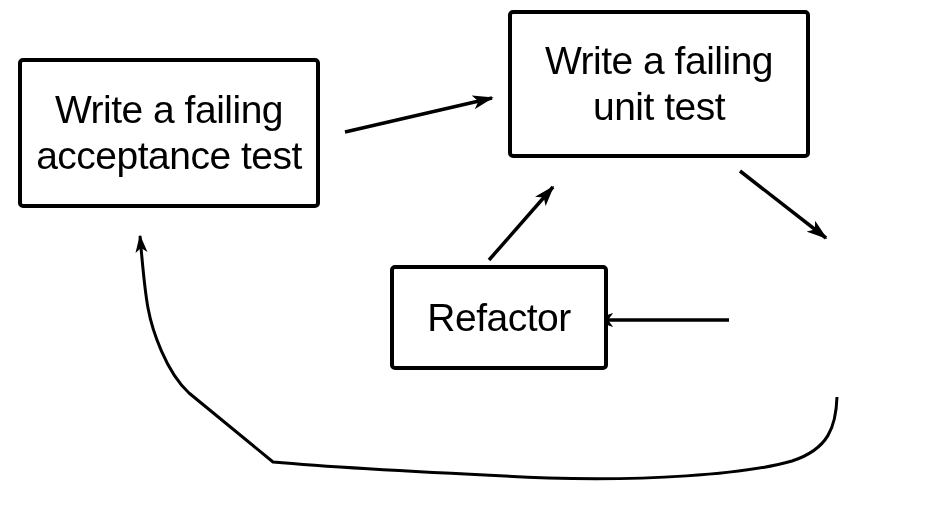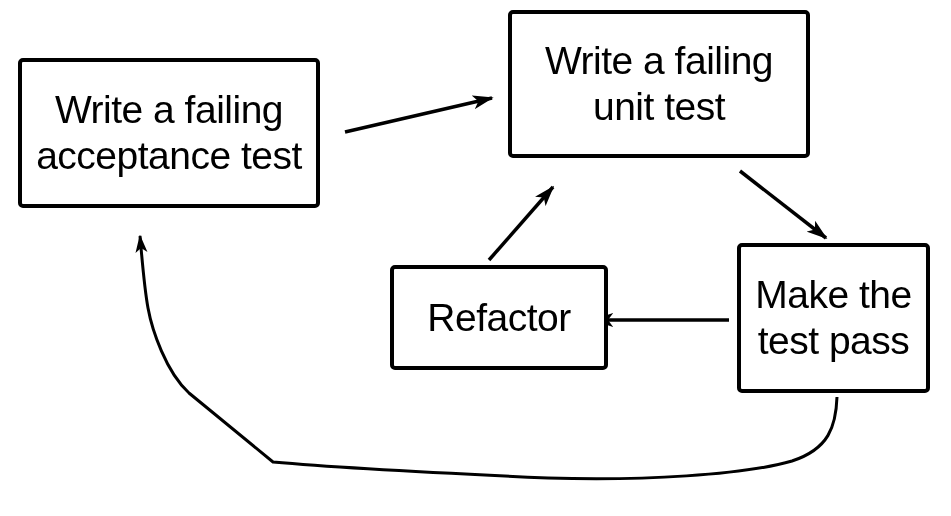--- a/index.html
+++ b/index.html
@@ -79,18 +79,14 @@
 
   <div class="node node-unit">
     <span>Write a failing
 unit test</span>
   </div>
 
   <div class="node node-refactor">
     <span>Refactor</span>
   </div>
 
-  <div class="node node-make-pass">
-    <span>Make the
-test pass</span>
-  </div>
 
 </div>
 
 </body></html>

